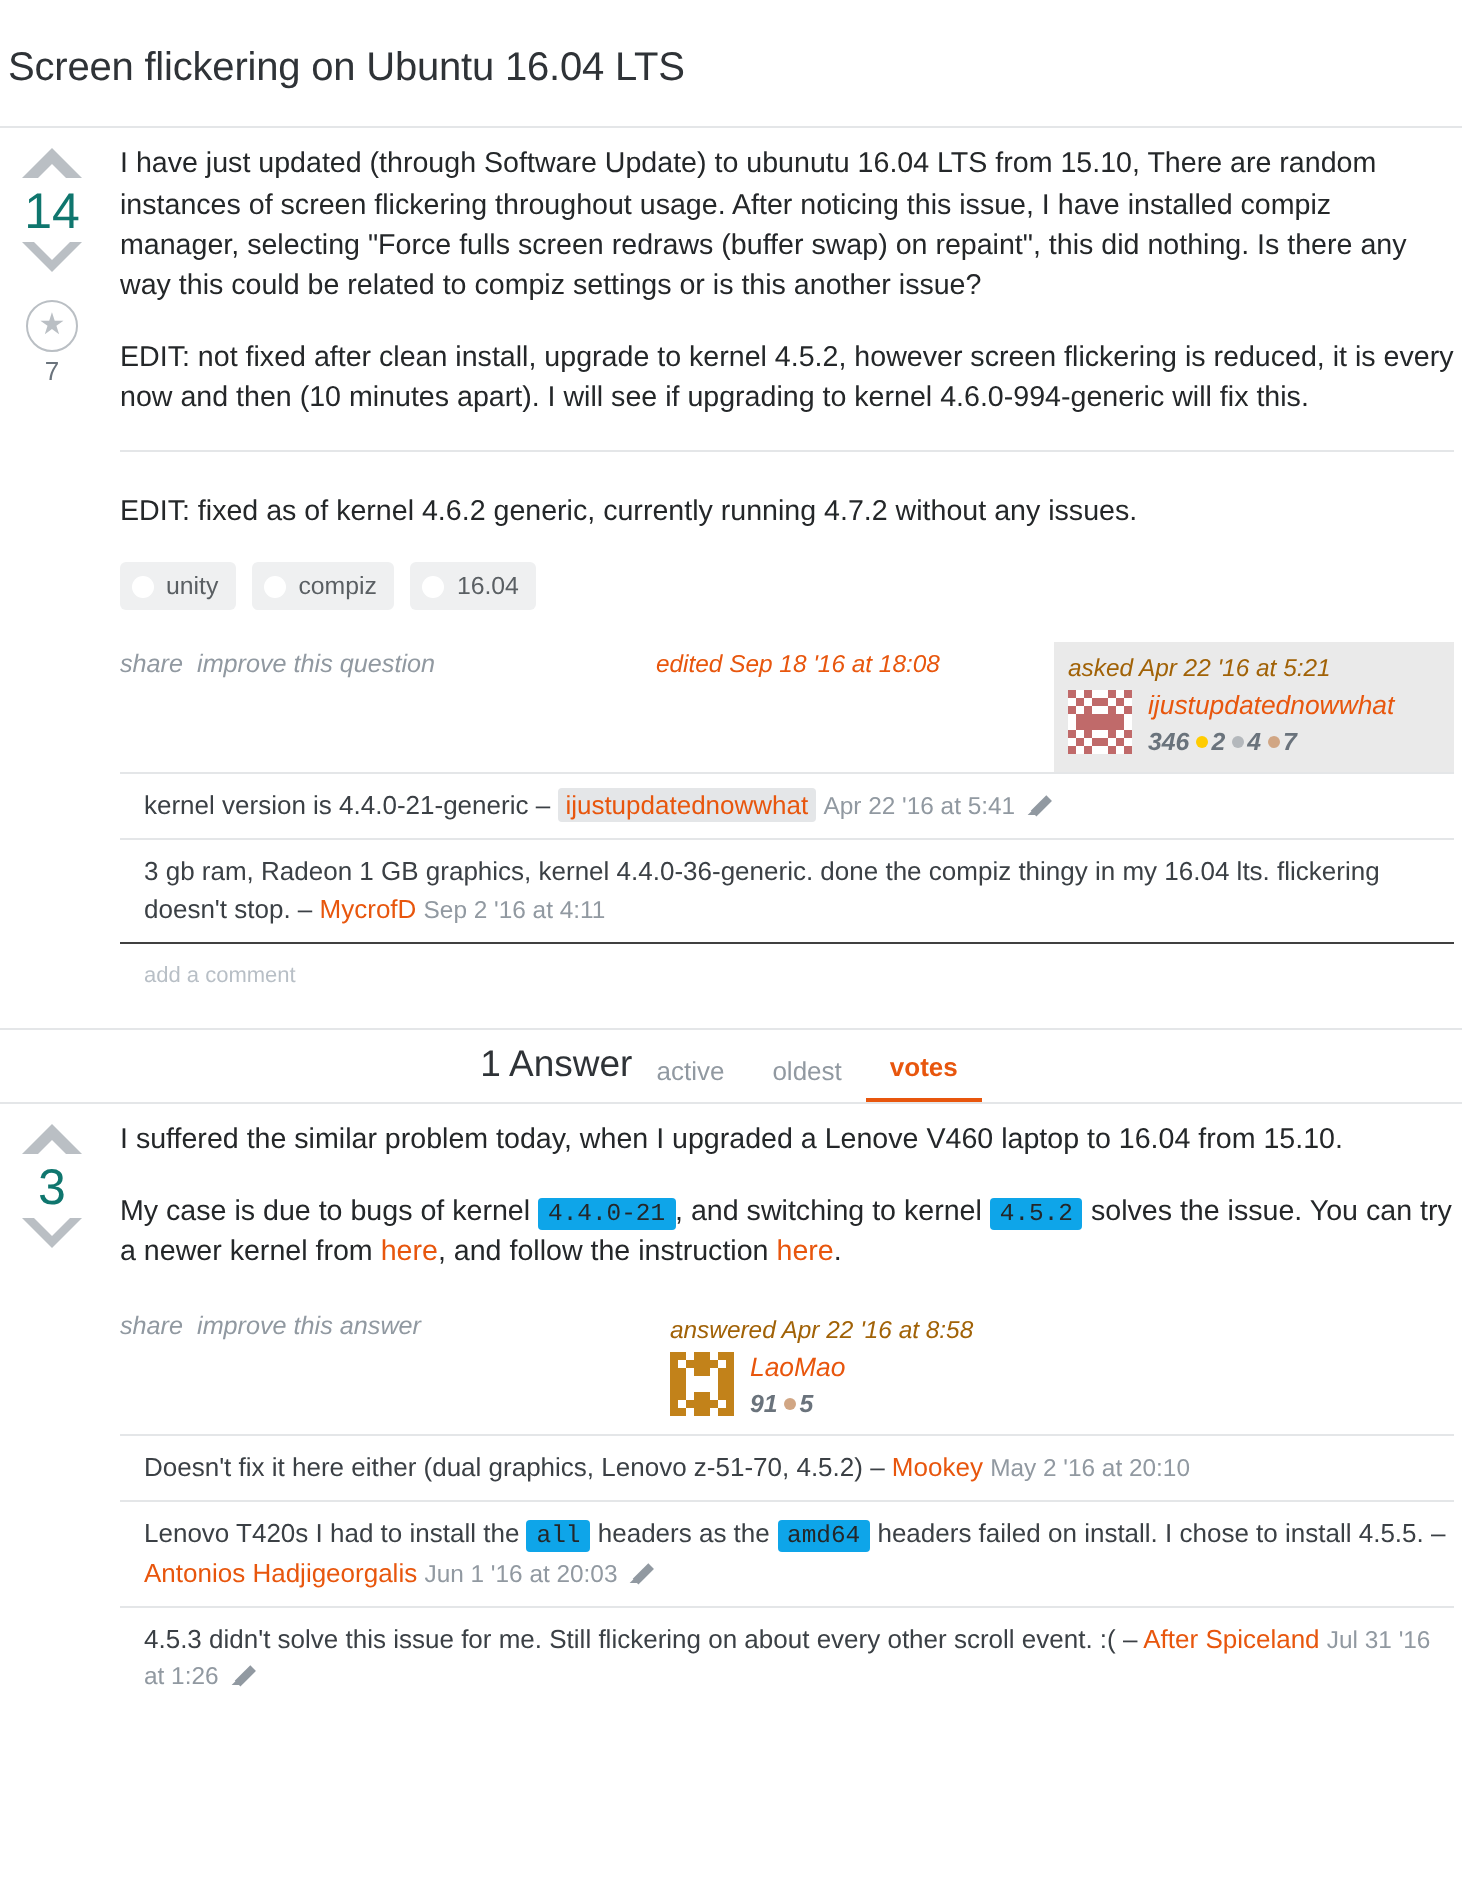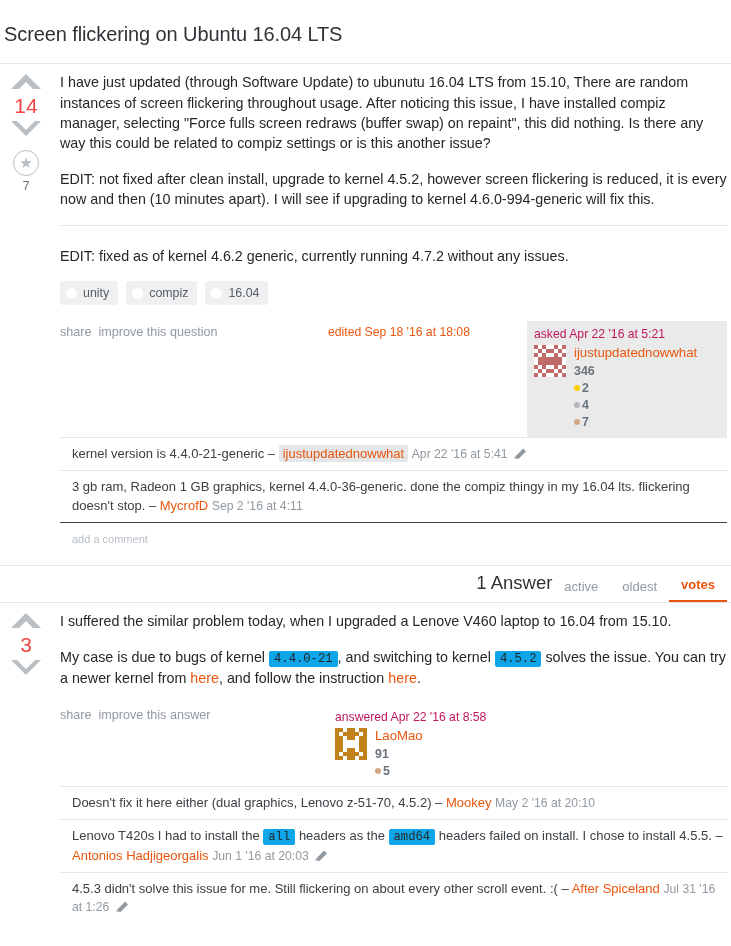--- a/index.html
+++ b/index.html
@@ -59,22 +59,22 @@
     position: absolute;
     left: 7px;
     width: 0; height: 0;
     border-left: 10px solid transparent;
     border-right: 10px solid transparent;
   }
   .arrow-up::after { top: 8px; border-bottom: 10px solid #ffffff; }
   .arrow-down::after { top: -1px; border-top: 10px solid #ffffff; }
 
   .vote-count {
-    font-size: 21px;
-    color: #ef4444;
+    font-size: 25px;
+    color: #0f766e;
     line-height: 26px;
     padding: 2px 0 2px 0;
   }
   .fav-star {
     width: 26px; height: 26px;
     margin: 12px auto 0 auto;
     border: 1.6px solid #babfc4;
     border-radius: 50%;
     position: relative;
     cursor: pointer;
@@ -146,20 +146,21 @@
     display: inline-block;
     flex: 0 0 11px;
   }
 
   
   .meta-row {
     display: flex;
     align-items: flex-start;
     margin-top: 16px;
     min-height: 58px;
+    font-style: italic;
   }
   .actions {
     display: flex;
     gap: 7px;
     font-size: 12.6px;
     color: #9199a1;
     padding-top: 4px;
     flex: 0 0 auto;
     width: 268px;
   }
@@ -171,40 +172,39 @@
     flex: 1 1 auto;
     cursor: pointer;
   }
   .usercard {
     flex: 0 0 200px;
     width: 200px;
     padding: 6px 7px 8px 7px;
     font-size: 12.2px;
   }
   .usercard.highlight { background: #eaeaea; }
-  .uc-time { color: #be185d; margin-bottom: 4px; }
+  .uc-time { color: #a16207; margin-bottom: 4px; }
   .uc-body { display: flex; gap: 8px; align-items: flex-start; }
   .avatar {
     width: 32px; height: 32px;
     flex: 0 0 32px;
     background: #ffffff;
     position: relative;
     overflow: hidden;
   }
   .avatar svg { display: block; }
   .uc-name { color: #e8560d; font-size: 13.2px; line-height: 1.25; cursor: pointer; }
   .uc-rep {
     font-size: 12.4px;
     color: #6a737c;
     font-weight: bold;
     margin-top: 2px;
     display: flex;
     align-items: flex-start;
     gap: 3px;
-    flex-direction: column;
   }
   .uc-rep .num { font-weight: bold; color: #6a737c; }
   .badge { display: inline-flex; align-items: center; gap: 2px; font-weight: bold; }
   .bdot { width: 6px; height: 6px; border-radius: 50%; display: inline-block; }
   .bgold { background: #ffcc01; }
   .bsilver { background: #b4b8bc; }
   .bbronze { background: #d1a684; }
 
   
   .comments {
@@ -256,21 +256,21 @@
     padding: 10px 0 10px 12px;
     font-size: 11px;
     color: #b8bfc6;
     cursor: pointer;
   }
 
   
   .answers-header {
     display: flex;
     align-items: flex-end;
-    justify-content: flex-end;
+    justify-content: center;
     padding: 6px 4px 0 4px;
     border-top: 1px solid #e4e6e8;
     margin-top: 10px;
   }
   .answers-count {
     font-size: 18.5px;
     color: #2f3337;
     padding-bottom: 8px;
   }
   .sort-tabs {

